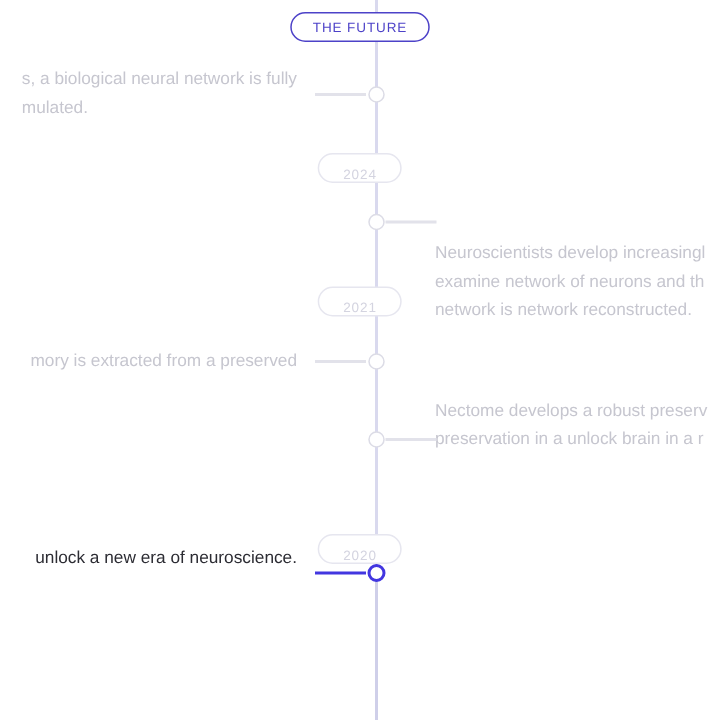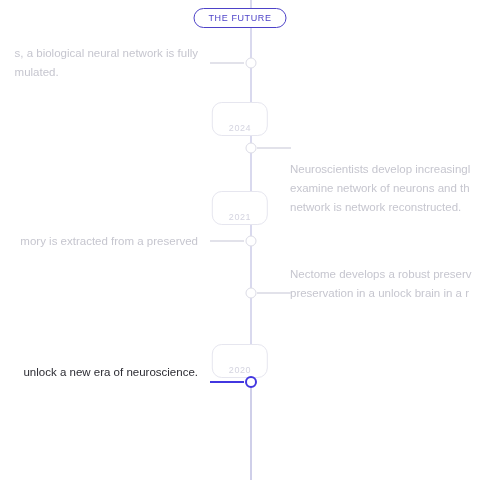--- a/index.html
+++ b/index.html
@@ -69,21 +69,21 @@
     color: #ffffff;
     font-weight: bold;
     padding: 0 20px;
     height: 22px;
     line-height: 19px;
     border-radius: 11px;
   }
   .pill-year {
     border: 1px solid #e6e6ef;
     color: #d4d4e0;
-    padding: 16px 16px;
+    padding: 4px 16px;
   }
 
   
   .node {
     position: absolute;
     left: 251px;
     transform: translate(-50%, -50%);
     width: 11px;
     height: 11px;
     border-radius: 50%;
@@ -137,21 +137,21 @@
 
   <div class="axis-line"></div>
   <div class="axis-line-active"></div>
 
   <div class="pill pill-future">THE FUTURE</div>
 
 
   <div id="year-markers">
       <div class="pill pill-year" style="top: 102px;">2024</div>
       <div class="pill pill-year" style="top: 191px;">2021</div>
-      <div class="pill pill-year" style="top: 344px;">2020</div>
+      <div class="pill pill-year" style="top: 356px;">2020</div>
     </div>
   <div id="entries">
       <div class="node" style="top: 63px;"></div>
       <div class="connector left" style="top: 62px;"></div>
       <div class="entry-text left" style="top: 44px;">
         <span class="line">s, a biological neural network is fully</span>
         <span class="line">mulated.</span>
       </div>
       <div class="node" style="top: 148px;"></div>
       <div class="connector right" style="top: 147px;"></div>

